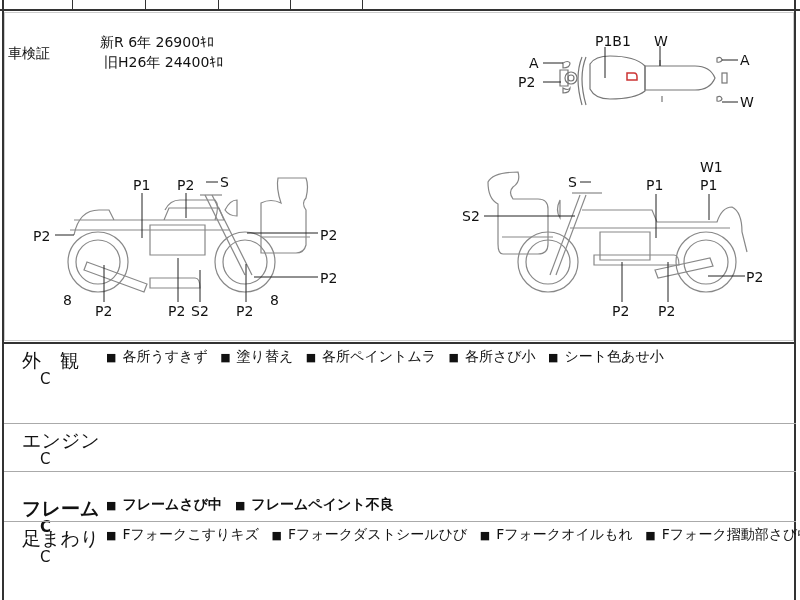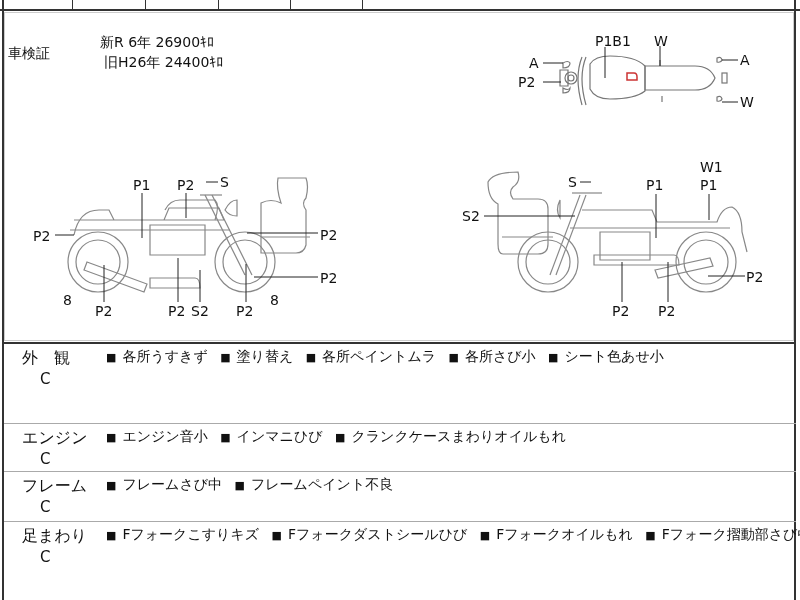--- a/index.html
+++ b/index.html
@@ -9,21 +9,21 @@
   .toprow .cell{position:absolute;top:0;height:9px;border-right:1px solid #333;}
   .inner{position:absolute;left:4px;top:12px;width:790px;height:329px;border:1px solid #ccc;box-sizing:border-box;}
   .sep{position:absolute;left:2px;width:794px;top:342px;height:2px;background:#333;}
   .shaken{position:absolute;left:8px;top:32px;font-size:14px;line-height:20px;}
   .shaken .lbl{position:absolute;left:0;top:0;white-space:nowrap;margin-top:11px;}
   .shaken .l1{position:absolute;left:71px;top:0;white-space:nowrap;margin-left:21px;}
   .shaken .l2{position:absolute;left:71px;top:20px;white-space:nowrap;margin-left:25px;}
   svg{position:absolute;}
   .lab{font-family:"DejaVu Sans",sans-serif;font-size:14px;fill:#111;}
   .row{position:absolute;left:4px;width:792px;box-sizing:border-box;}
-  .row .name{position:absolute;left:18px;top:4px;font-size:16px;white-space:nowrap;}
+  .row .name{position:absolute;left:18px;top:4px;font-size:19px;white-space:nowrap;}
   .row .grade{position:absolute;left:36px;top:26px;font-size:15px;}
   .row .items{position:absolute;left:102px;top:4px;font-size:14px;white-space:nowrap;}
   .row .items span.b{font-size:11px;margin-right:6px;}
   .row .items span.t{margin-right:8px;}
   .divider{position:absolute;left:4px;width:792px;height:1px;background:#aaa;}
 </style>
 </head>
 <body>
 
 <div class="frame"></div>
@@ -168,29 +168,24 @@
     <span class="b">■</span><span class="t">各所ペイントムラ</span>
     <span class="b">■</span><span class="t">各所さび小</span>
     <span class="b">■</span><span class="t">シート色あせ小</span>
   </div>
 </div>
 <div class="divider" style="top:423px;"></div>
 
 <div class="row" style="top:424px;height:46px;">
   <div class="name">エンジン</div>
   <div class="grade">C</div>
-  <div class="items">
-    <span class="b">■</span><span class="t">エンジン音小</span>
-    <span class="b">■</span><span class="t">インマニひび</span>
-    <span class="b">■</span><span class="t">クランクケースまわりオイルもれ</span>
-  </div>
 </div>
 <div class="divider" style="top:471px;"></div>
 
-<div class="row" style="top:472px;height:48px;">
+<div class="row" style="top:492px;height:48px;font-weight:bold;">
   <div class="name">フレーム</div>
   <div class="grade">C</div>
   <div class="items">
     <span class="b">■</span><span class="t">フレームさび中</span>
     <span class="b">■</span><span class="t">フレームペイント不良</span>
   </div>
 </div>
 <div class="divider" style="top:521px;"></div>
 
 <div class="row" style="top:522px;height:78px;padding-left:35px;">

